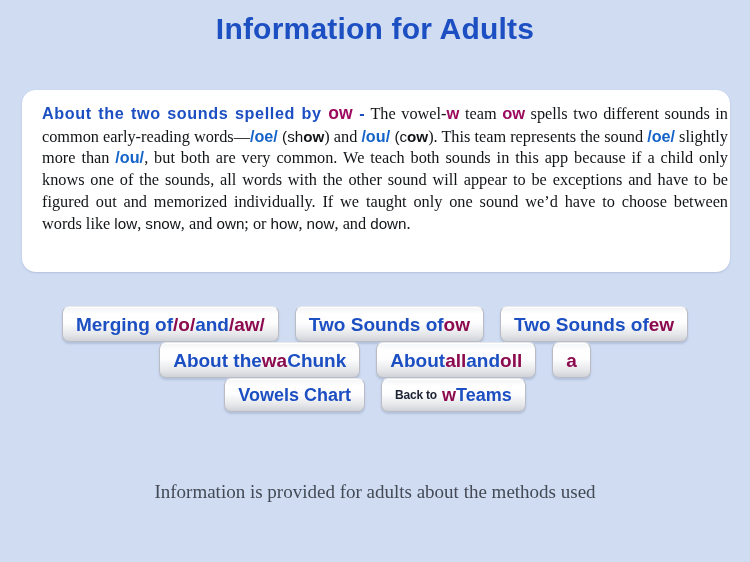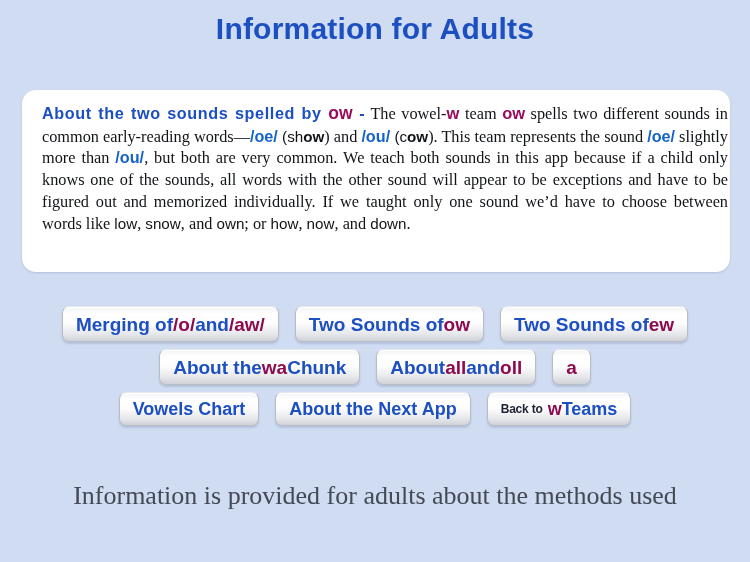--- a/index.html
+++ b/index.html
@@ -91,21 +91,20 @@
     position: absolute;
     left: 0;
     top: 306px;
     width: 750px;
   }
   .btn-row {
     display: flex;
     justify-content: center;
     align-items: center;
     gap: 16px;
-    margin-bottom: 7px;
   }
   .nav-btn {
     display: inline-flex;
     align-items: center;
     justify-content: center;
     height: 34px;
     padding: 0 13px;
     border-radius: 7px;
     background: linear-gradient(to bottom,
         #f3f4f6 0%,
@@ -138,21 +137,21 @@
   .row3 .nav-btn { font-size: 18px; height: 32px; }
 
   
   #footer-caption {
     position: absolute;
     left: 0;
     top: 480px;
     width: 750px;
     text-align: center;
     font-family: "Liberation Serif", serif;
-    font-size: 26px;
+    font-size: 19px;
     color: #444a55;
     line-height: 1.25;
   }
   #footer-caption div { white-space: nowrap; }
 </style>
 </head>
 <body>
 
 <h1 id="page-title">Information for Adults</h1>
 
@@ -193,23 +192,20 @@
       </div>
       <div class="nav-btn">
         <span class="maroon">a</span>
       </div>
     </div>
   <div class="btn-row row3">
       <div class="nav-btn">
         <span class="blue">Vowels Chart</span>
       </div>
       <div class="nav-btn">
-        <span class="blue">About the Next App</span>
-      </div>
-      <div class="nav-btn">
         <span class="small-prefix">Back to</span>
         <span class="maroon">w</span>
         <span class="blue"> Teams</span>
       </div>
     </div>
 </div>
 
 <div id="footer-caption">
   <div>Information is provided for adults about the methods used</div>
 </div>

